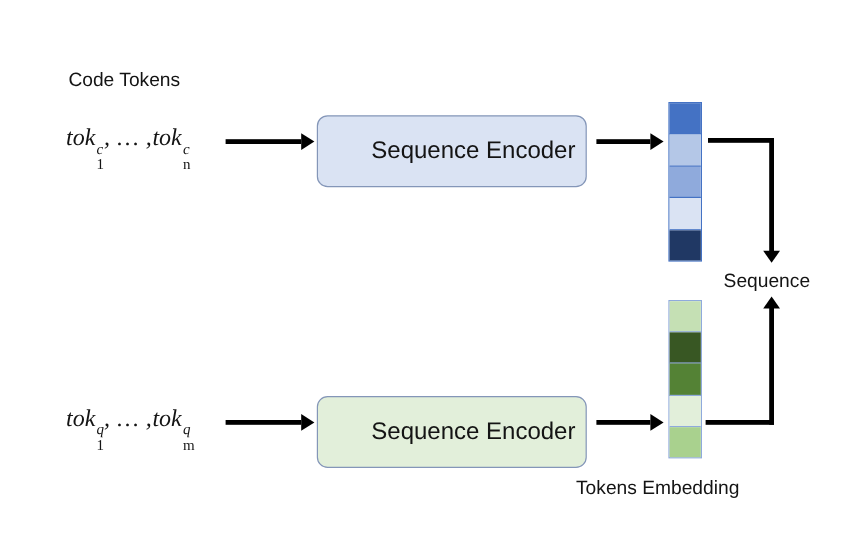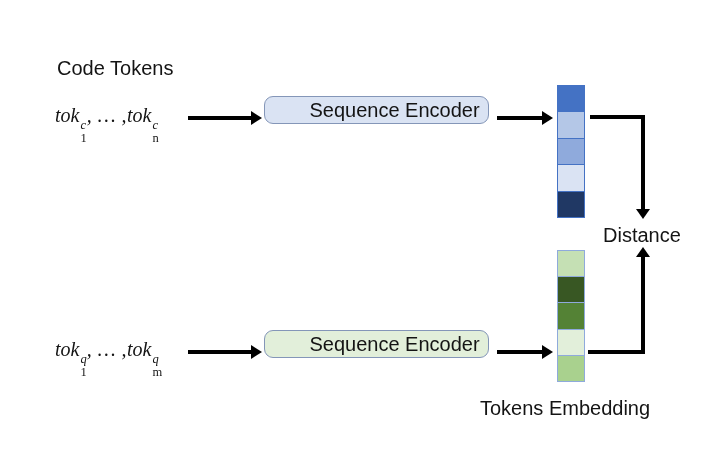--- a/index.html
+++ b/index.html
@@ -1,37 +1,37 @@
 <!DOCTYPE html>
 <html><head>
 <meta charset="utf-8">
 <style>
   html,body { margin:0; padding:0; background:#fff; }
   .canvas {
     position:relative; width:707px; height:462px; background:#FFFFFF;
     font-family:"Liberation Sans", sans-serif; color:#111; overflow:hidden;
   }
-  .lbl { position:absolute; font-size:20px; line-height:24px; white-space:nowrap; color:#141414; }
+  .lbl { position:absolute; font-size:16px; line-height:24px; white-space:nowrap; color:#141414; }
 
   
   .math {
     position:absolute; font-family:Liberation Serif, serif; font-style:italic;
     font-size:20px; line-height:24px; white-space:nowrap; color:#141414;
   }
   .mstack {
     display:inline-flex; flex-direction:column; align-items:flex-start;
     font-size:12.5px; line-height:1.02; vertical-align:-7px; margin-left:1px;
   }
   .mstack .msup { font-style:italic; }
   .mstack .msub { font-style:normal; }
   .msep { letter-spacing:0.5px; }
 
   
   .encoder {
-    position:absolute; width:225px; height:28px; box-sizing:border-box;
+    position:absolute; width:225px; height:60px; box-sizing:border-box;
     border:1.5px solid #8496B8; border-radius:9px;
     display:flex; align-items:center; justify-content:center;
     font-size:20px; color:#141414;padding-left:36px;
   }
 
   
   .arrow-h { position:absolute; height:4px; background:#000; }
   .arrow-h::after {
     content:''; position:absolute; right:-11px; top:-5px; width:0; height:0;
     border-left:11px solid #000; border-top:7px solid transparent; border-bottom:7px solid transparent;
@@ -80,21 +80,21 @@
     <div class="cell" style="background-color: rgb(180, 199, 231); border-color: rgb(68, 114, 196);"></div>
     <div class="cell" style="background-color: rgb(143, 170, 220); border-color: rgb(68, 114, 196);"></div>
     <div class="cell" style="background-color: rgb(218, 227, 243); border-color: rgb(68, 114, 196);"></div>
     <div class="cell" style="background-color: rgb(32, 56, 100); border-color: rgb(68, 114, 196);"></div>
   </div>
 
   <div class="seg" style="left: 590px; top: 115px; width: 55px; height: 4px; background-color: rgb(0, 0, 0);"></div>
   <div class="seg" style="left: 641px; top: 115px; width: 4px; height: 96px; background-color: rgb(0, 0, 0);"></div>
   <div class="head-down" style="left:636px; top:209px;"></div>
 
-  <div class="lbl" style="left:603px; top:223px;">Distance</div>
+  <div class="lbl" style="left:603px; top:223px;">Sequence</div>
 
   <div class="head-up" style="left:636px; top:247px;"></div>
   <div class="seg" style="left: 641px; top: 255px; width: 4px; height: 99px; background-color: rgb(0, 0, 0);"></div>
   <div class="seg" style="left: 588px; top: 350px; width: 57px; height: 4px; background-color: rgb(0, 0, 0);"></div>
 
   <div class="emb-col" style="left: 557px; top: 250px; height: 132px; border-color: rgb(143, 170, 220);">
     <div class="cell" style="background-color: rgb(197, 224, 180); border-color: rgb(143, 170, 220);"></div>
     <div class="cell" style="background-color: rgb(56, 87, 35); border-color: rgb(143, 170, 220);"></div>
     <div class="cell" style="background-color: rgb(84, 130, 53); border-color: rgb(143, 170, 220);"></div>
     <div class="cell" style="background-color: rgb(226, 239, 218); border-color: rgb(143, 170, 220);"></div>

